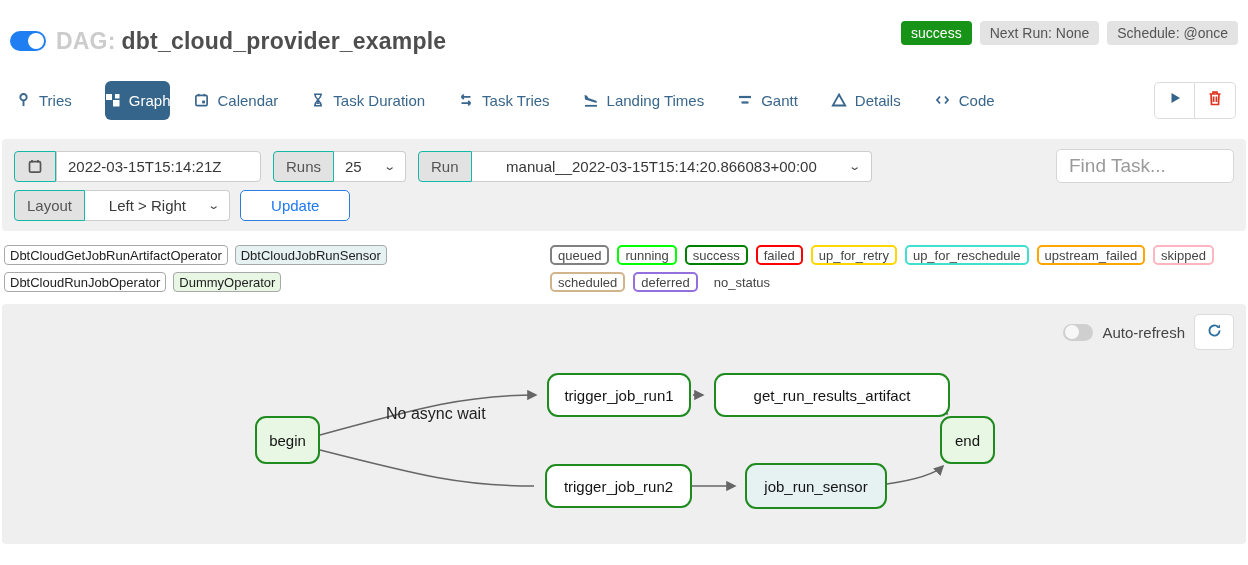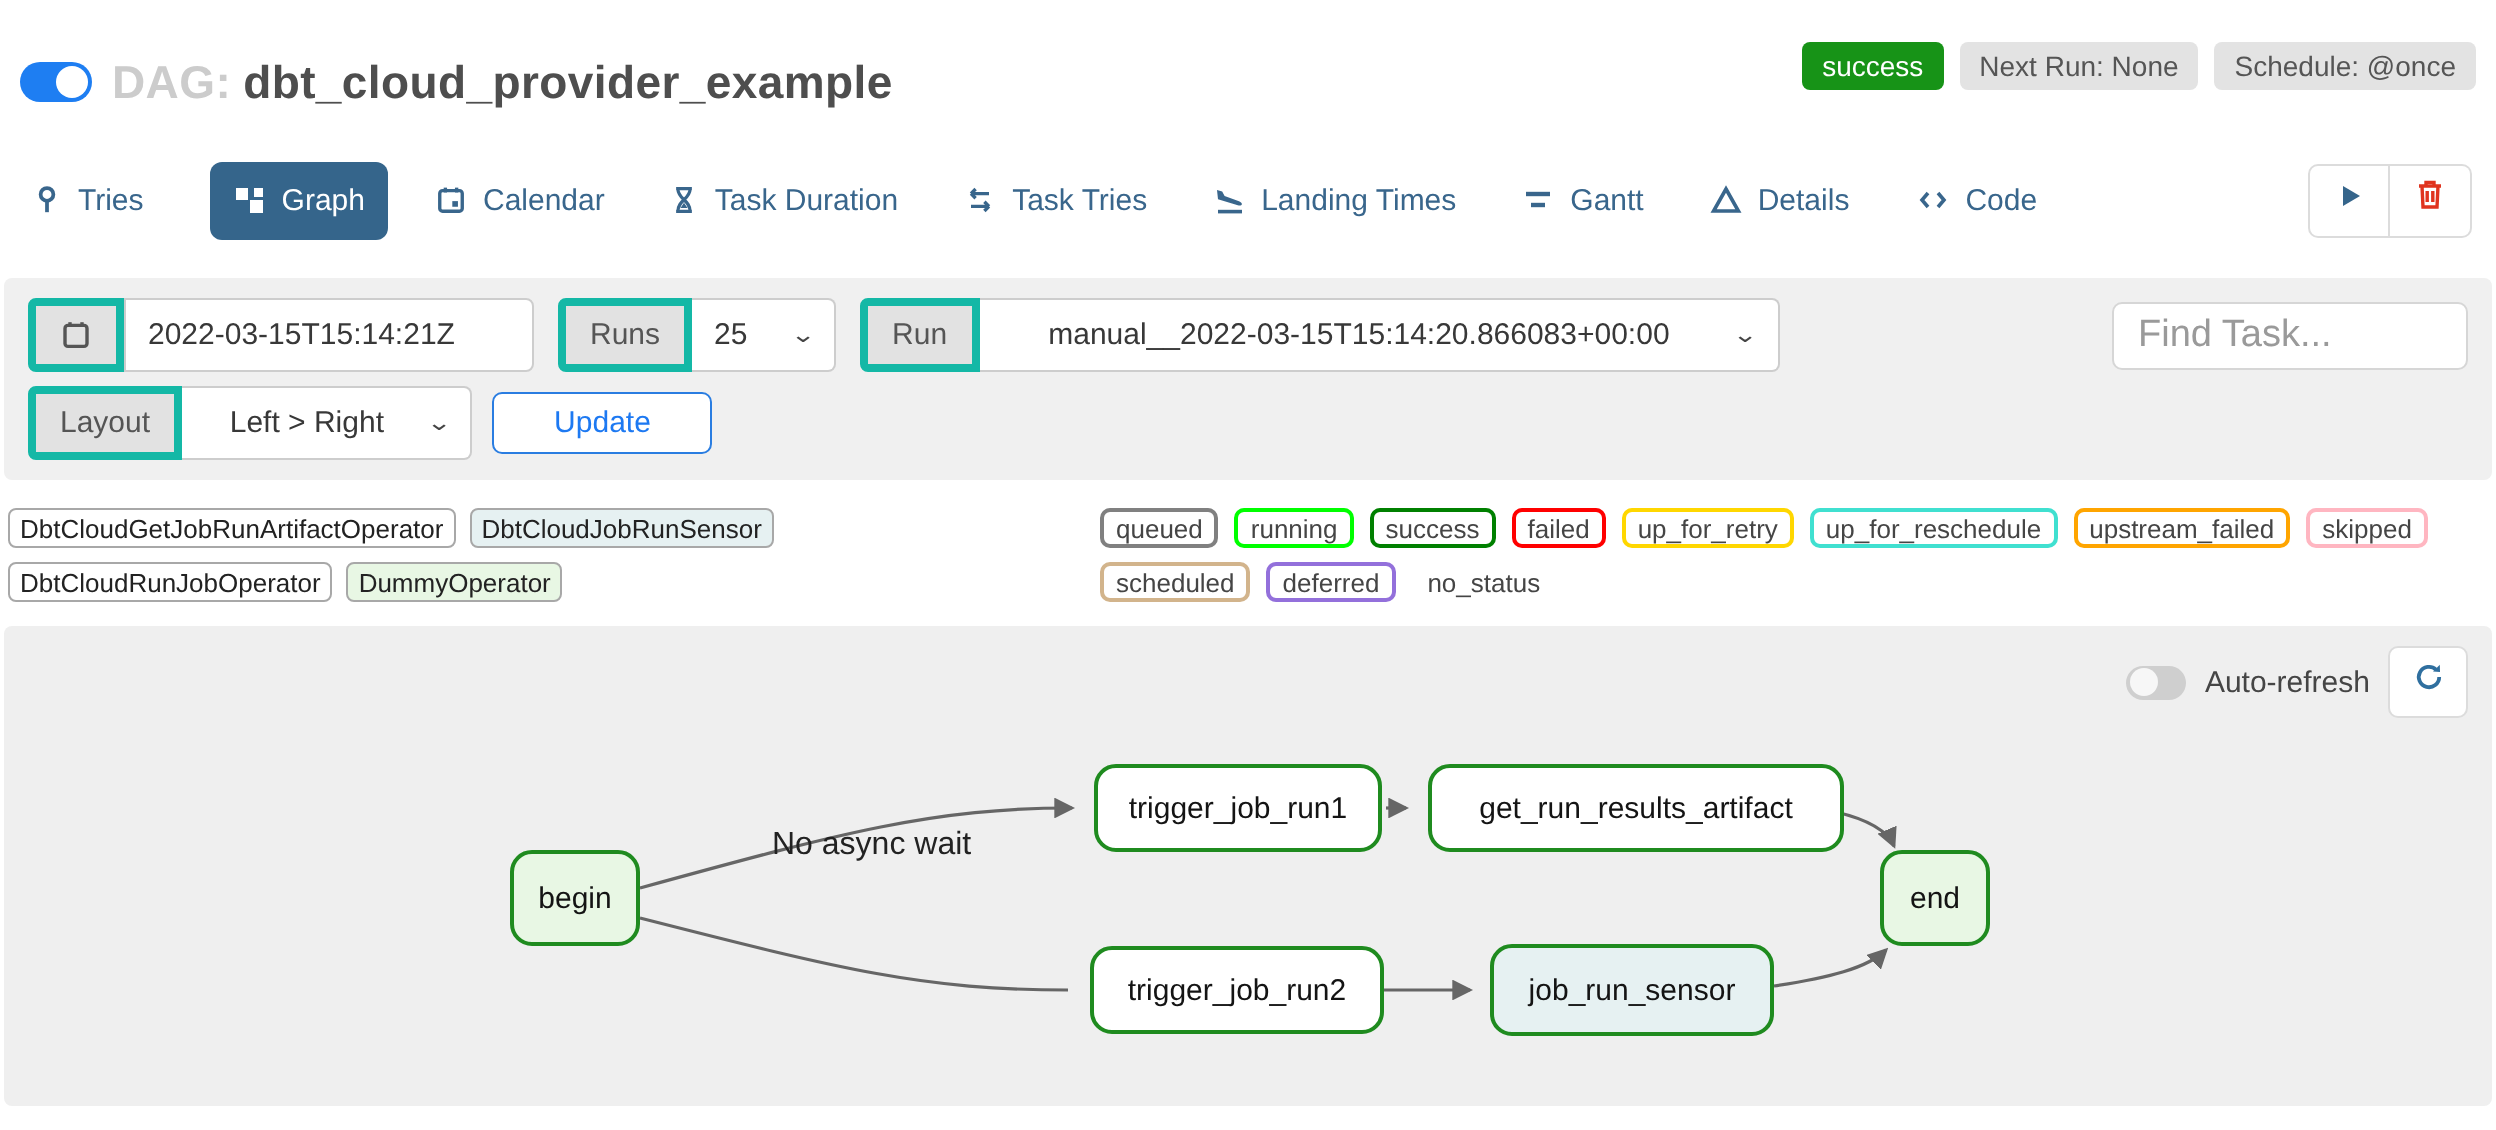--- a/index.html
+++ b/index.html
@@ -12,32 +12,32 @@
   .title { margin-left:10px; font-size:23px; font-weight:700; color:#4e4e4e; letter-spacing:.2px; }
   .title .prefix { color:#cccccc; margin-right:6px; }
   .header-badges { margin-left:auto; display:flex; gap:8px; align-self:flex-start; margin-top:-3px; }
   .hbadge { font-size:14px; padding:4px 10px; border-radius:4px; background:#e3e3e3; color:#555; white-space:nowrap; }
   .hbadge.success { background:#179317; color:#fff; font-weight:500; }
 
   
   .tabbar { display:flex; align-items:center; padding:0 12px 0 16px; margin-top:20px; height:44px; }
   .tab { display:flex; align-items:center; gap:8px; color:#39668c; font-size:15px; font-weight:500; margin-right:33px; cursor:pointer; white-space:nowrap; }
   .tab svg { display:block; }
-  .tab.active { background:#35658b; color:#fff; border-radius:6px; padding:11px 12px; margin-right:24px; }
+  .tab.active { background:#35658b; color:#fff; border-radius:6px; padding:11px 0; margin-right:24px; }
   .actions { margin-left:auto; display:flex; }
   .abtn { width:41px; height:37px; background:#fff; border:1px solid #dcdcdc; display:flex; align-items:center; justify-content:center; cursor:pointer; }
   .abtn:first-child { border-radius:5px 0 0 5px; }
   .abtn:last-child { border-radius:0 5px 5px 0; border-left:none; }
 
   
   .filterbar { margin:17px 2px 0 2px; background:#f0f0f0; border-radius:4px; padding:10px 12px; }
   .frow { display:flex; align-items:center; }
   .frow + .frow { margin-top:7px; }
   .igroup { display:flex; align-items:stretch; }
-  .addon { background:#e2e2e2; border:4px solid #14b8a6; padding:6px 12px; font-size:15px; color:#555; border-radius:4px 0 0 4px; display:flex; align-items:center; white-space:nowrap; }
+  .addon { background:#e2e2e2; border:1px solid #14b8a6; padding:6px 12px; font-size:15px; color:#555; border-radius:4px 0 0 4px; display:flex; align-items:center; white-space:nowrap; }
   .field { background:#fff; border:1px solid #cdcdcd; border-left:none; padding:6px 11px; font-size:15px; color:#383838; border-radius:0 4px 4px 0; display:flex; align-items:center; font-family:"Liberation Sans",sans-serif; }
   .selectish { display:flex; align-items:center; justify-content:space-between; gap:10px; cursor:pointer; }
   .chev { font-size:11px; color:#444; transform:scaleX(1.4); }
   .gap { width:12px; flex:0 0 auto; }
   .find-task { margin-left:auto; width:178px; height:34px; border:1px solid #d6d6d6; border-radius:5px; padding:0 12px; font-size:19px; color:#333; font-family:"Liberation Sans",sans-serif; }
   .find-task::placeholder { color:#9a9a9a; }
   .update-btn { margin-left:10px; background:#fff; border:1.5px solid #2a7de1; color:#1d79f2; font-size:15px; padding:6px 30px; border-radius:5px; cursor:pointer; font-family:"Liberation Sans",sans-serif; }
 
   
   .legend { display:flex; margin:14px 2px 0 2px; font-size:13px; }
@@ -249,21 +249,21 @@
       <path d="M916,93 C933,97 942,103 945,110" marker-end="url(#arrow)"></path>
       <path d="M690,182 L733,182" marker-end="url(#arrow)"></path>
       <path d="M885,180 C912,176 932,171 941,162" marker-end="url(#arrow)"></path>
     </g>
   </svg>
 
   <div class="edge-label" style="left:384px; top:101px;">No async wait</div>
 
   <div class="node" style="left: 253px; top: 112px; width: 65px; height: 48px; background-color: rgb(232, 247, 228);">begin</div>
   <div class="node" style="left: 545px; top: 69px; width: 144px; height: 44px; background-color: rgb(255, 255, 255);">trigger_job_run1</div>
-  <div class="node" style="left: 712px; top: 69px; width: 208px; height: 44px; background-color: rgb(255, 255, 255);">get_run_results_artifact</div>
+  <div class="node" style="left: 712px; top: 69px; width: 236px; height: 44px; background-color: rgb(255, 255, 255);">get_run_results_artifact</div>
   <div class="node" style="left: 543px; top: 160px; width: 147px; height: 44px; background-color: rgb(255, 255, 255);">trigger_job_run2</div>
   <div class="node" style="left: 743px; top: 159px; width: 142px; height: 46px; background-color: rgb(230, 241, 242);">job_run_sensor</div>
   <div class="node" style="left: 938px; top: 112px; width: 55px; height: 48px; background-color: rgb(232, 247, 228);">end</div>
 
   <div class="refresh-wrap">
     <div class="ar-toggle">
         <div class="knob"></div>
       </div>
     <span class="ar-label">Auto-refresh</span>
     <div class="refresh-btn">

